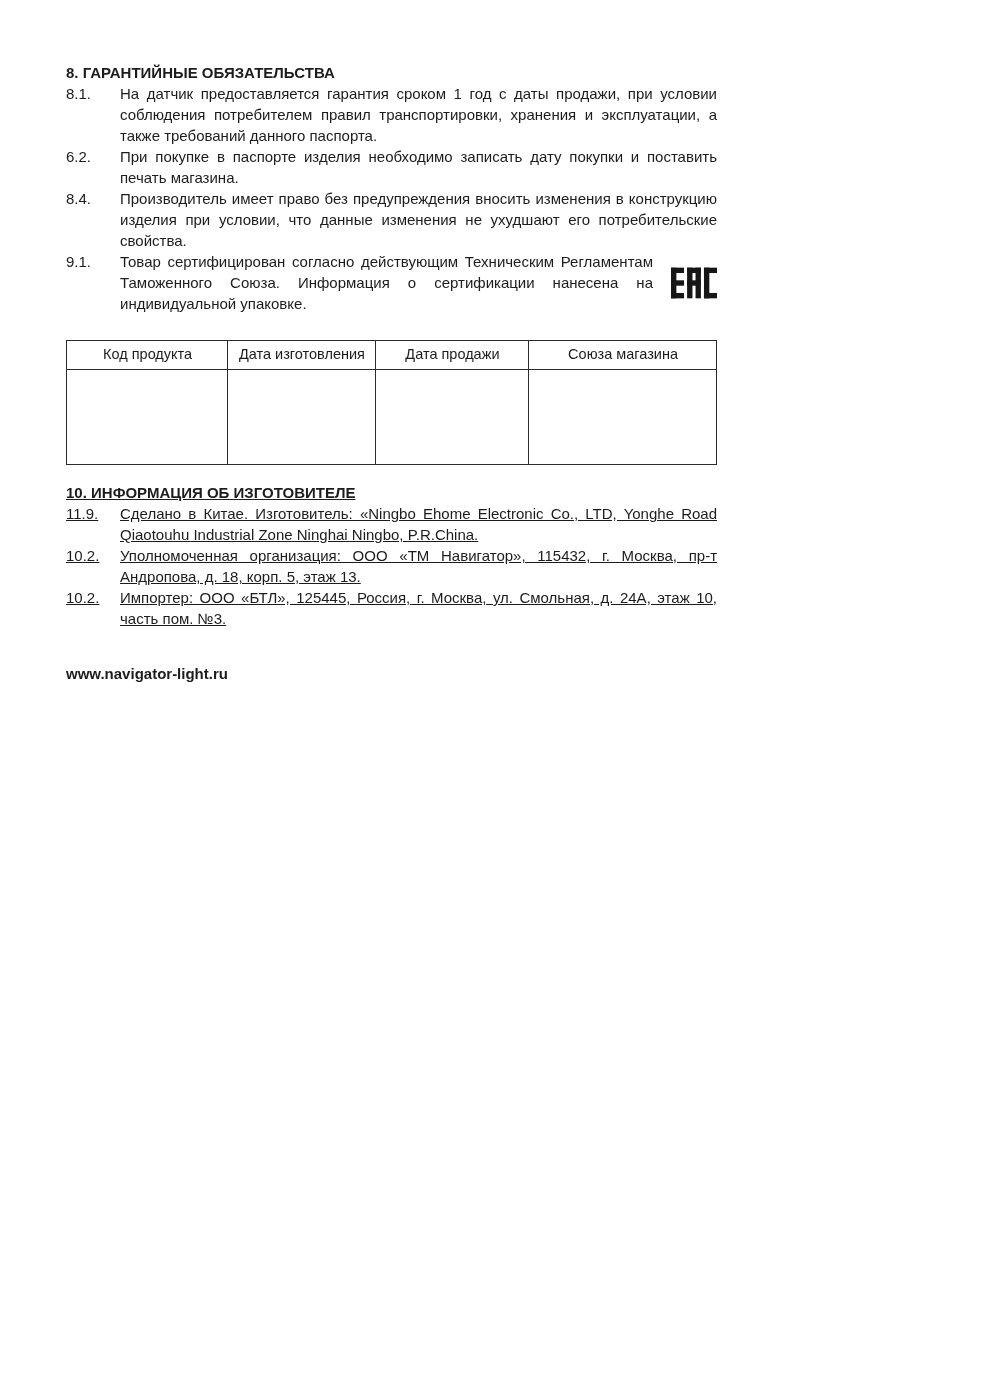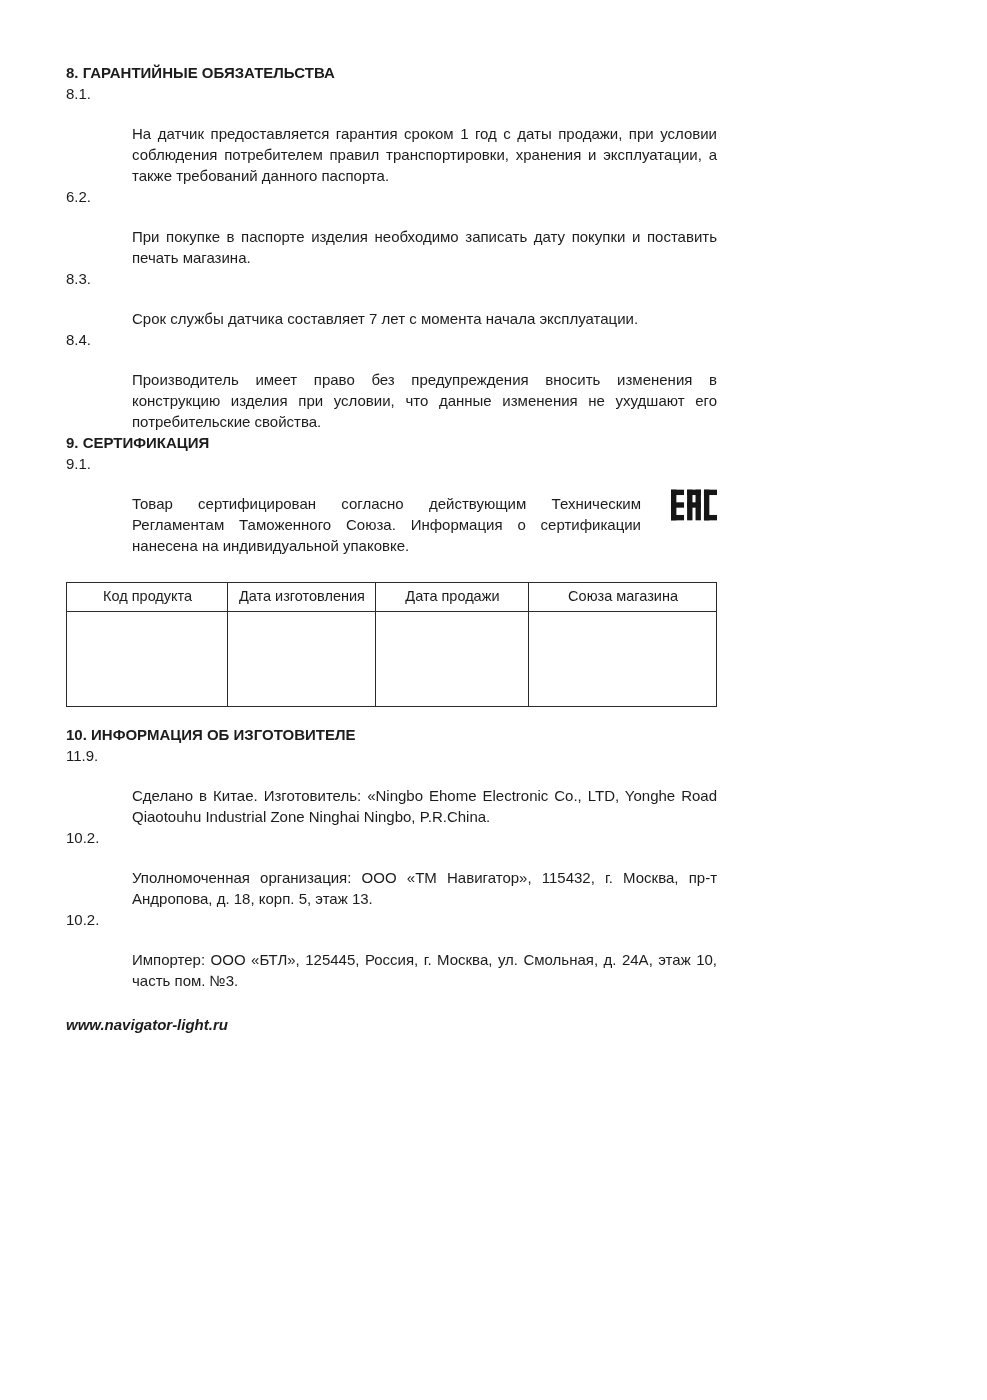--- a/index.html
+++ b/index.html
@@ -22,30 +22,28 @@
     width: 784px;
     height: 1400px;
     padding: 62px 67px 0 66px;
   }
   .section-heading {
     font-weight: bold;
   }
   .item {
     display: flex;
     text-align: justify;
-    gap: 12px;
   }
   .item-num {
     width: 54px;
     flex-shrink: 0;
     text-align: left;
   }
   .item-text {
     flex: 1;
-    margin-top: 40px;
   }
   .cert-item .eac-wrap {
     flex-shrink: 0;
     width: 48px;
     margin-left: 16px;
     display: flex;
     align-items: center;
     justify-content: flex-end;
   }
   .eac-wrap svg {
@@ -68,55 +66,50 @@
   }
   table.cert-table td.empty-cell {
     height: 92px;
   }
   col.c1 { width: 24.8%; }
   col.c2 { width: 22.7%; }
   col.c3 { width: 23.6%; }
   col.c4 { width: 28.9%; }
   .section-10 {
     margin-top: 17px;
+    text-decoration: underline;
   }
   .website {
-    margin-top: 23px;
+    margin-top: 34px;
     font-weight: bold;
-    font-style: italic;
   }
 </style>
 </head>
 <body>
 
 <div class="page">
 
   <div class="section">
     <div class="section-heading">8. ГАРАНТИЙНЫЕ ОБЯЗАТЕЛЬСТВА</div>
 
     <div class="item">
       <div class="item-num">8.1.</div>
       <div class="item-text">На датчик предоставляется гарантия сроком 1 год с даты продажи, при условии соблюдения потребителем правил транспортировки, хранения и эксплуатации, а также требований данного паспорта.</div>
     </div>
     <div class="item">
       <div class="item-num">6.2.</div>
       <div class="item-text">При покупке в паспорте изделия необходимо записать дату покупки и поставить печать магазина.</div>
     </div>
     <div class="item">
-      <div class="item-num">8.3.</div>
-      <div class="item-text">Срок службы датчика составляет 7 лет с момента начала эксплуатации.</div>
-    </div>
-    <div class="item">
       <div class="item-num">8.4.</div>
       <div class="item-text">Производитель имеет право без предупреждения вносить изменения в конструкцию изделия при условии, что данные изменения не ухудшают его потребительские свойства.</div>
     </div>
   </div>
 
   <div class="section">
-    <div class="section-heading">9. СЕРТИФИКАЦИЯ</div>
 
     <div class="item cert-item">
       <div class="item-num">9.1.</div>
       <div class="item-text">Товар сертифицирован согласно действующим Техническим Регламентам Таможенного Союза. Информация о сертификации нанесена на индивидуальной упаковке.</div>
       <div class="eac-wrap" aria-label="EAC">
         <svg viewBox="0 0 60 40" width="46" height="40" fill="#161616">
 
           <rect x="0" y="0" width="7" height="40"></rect>
           <rect x="0" y="0" width="17" height="7"></rect>
           <rect x="0" y="16.5" width="17" height="7"></rect>

